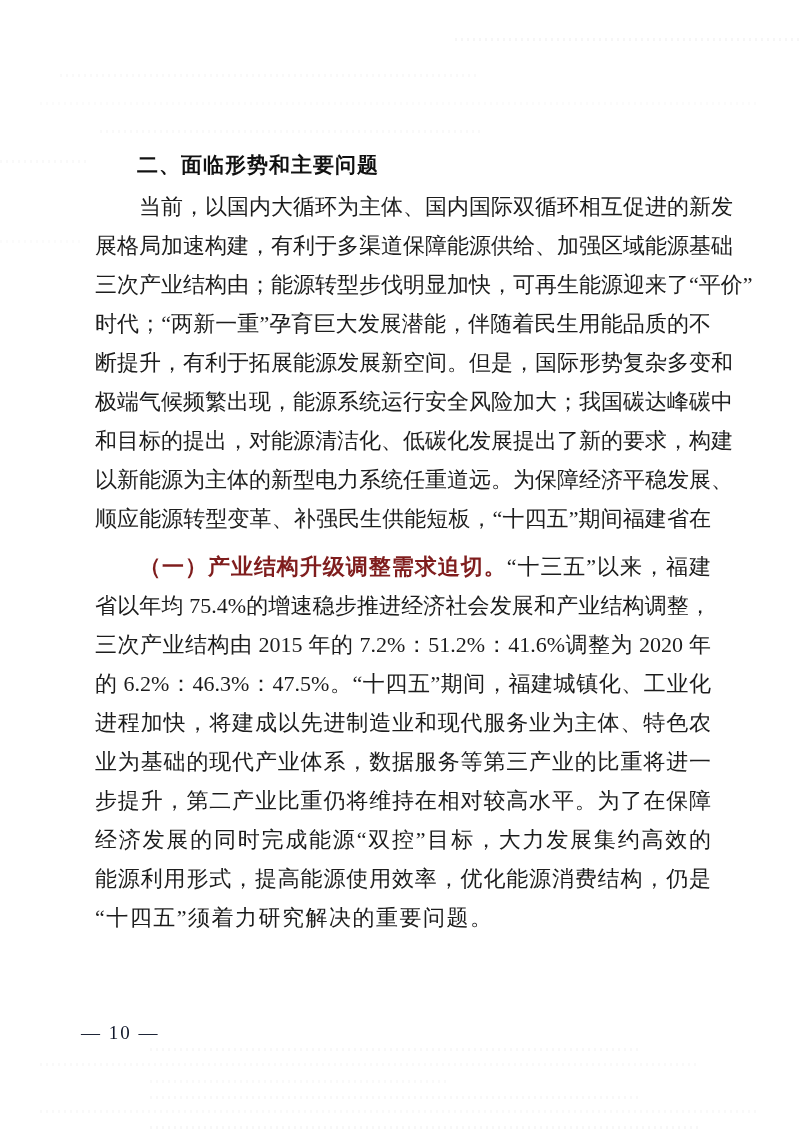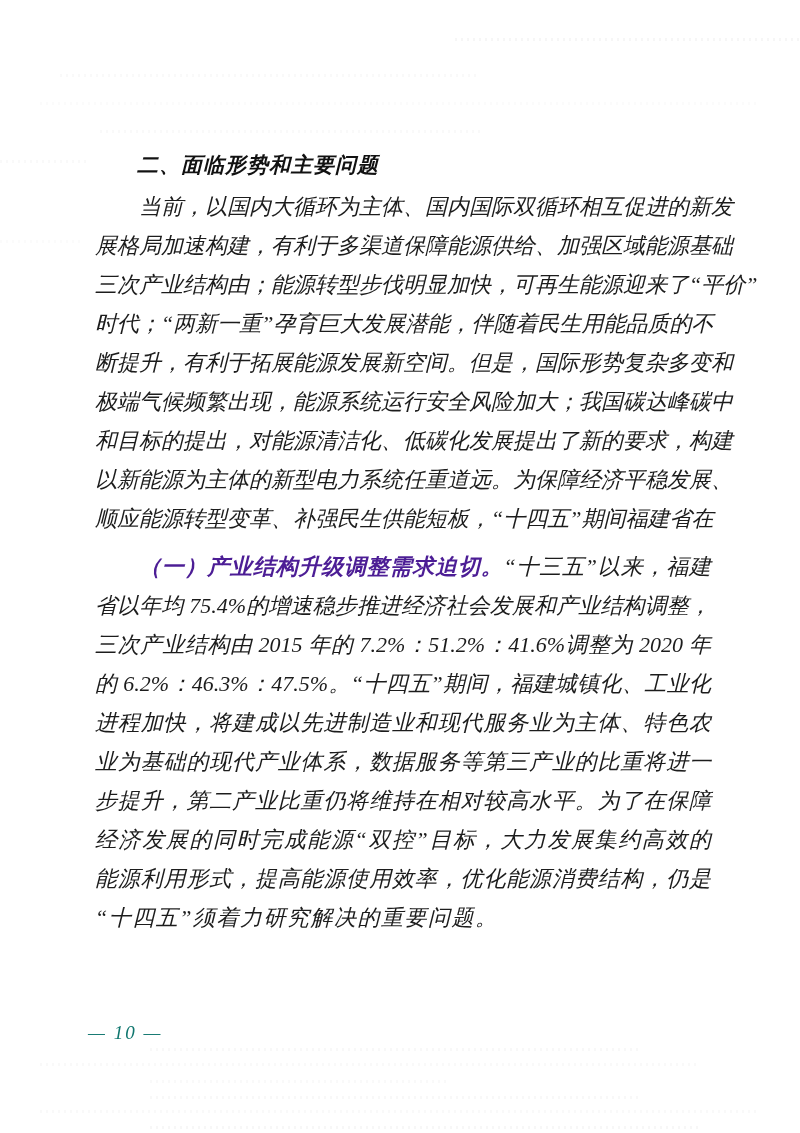--- a/index.html
+++ b/index.html
@@ -7,21 +7,20 @@
     width:800px;height:1133px;
     background:#f6f6f5;
     font-family:"Liberation Serif","DejaVu Serif",serif;
   }
   .page{
     position:relative;
     width:800px;height:1133px;
     background:#ffffff;
     overflow:hidden;
     color:#1c1c1c;
-    font-style:italic;
   }
   
   .content{
     position:absolute;
     left:95px;top:150px;
     width:616px;
   }
   .heading{
     font-family:"Liberation Sans","DejaVu Sans",sans-serif;
     font-weight:700;
@@ -45,29 +44,29 @@
     color:#1c1c1c;
   }
   .tline.first{padding-left:44px;}
   .tline.last{
     text-align:left;
     text-align-last:left;
     letter-spacing:1.5px;
   }
   .bold-lead{
     font-weight:700;
-    color:#4c1d95;
+    color:#7f1d1d;
     font-family:"Liberation Serif","DejaVu Serif",serif;
   }
   .page-number{
     position:absolute;
-    left:88px;top:1022px;
+    left:81px;top:1022px;
     font-size:19px;
     letter-spacing:2px;
-    color:#0f766e;
+    color:#0f172a;
   }
   
   .noise{
     position:absolute;
     height:3px;
     background:repeating-linear-gradient(90deg, rgba(60,60,60,0.10) 0 2px, rgba(0,0,0,0) 2px 6px);
     opacity:.45;
     filter:blur(.4px);
     pointer-events:none;
   }

